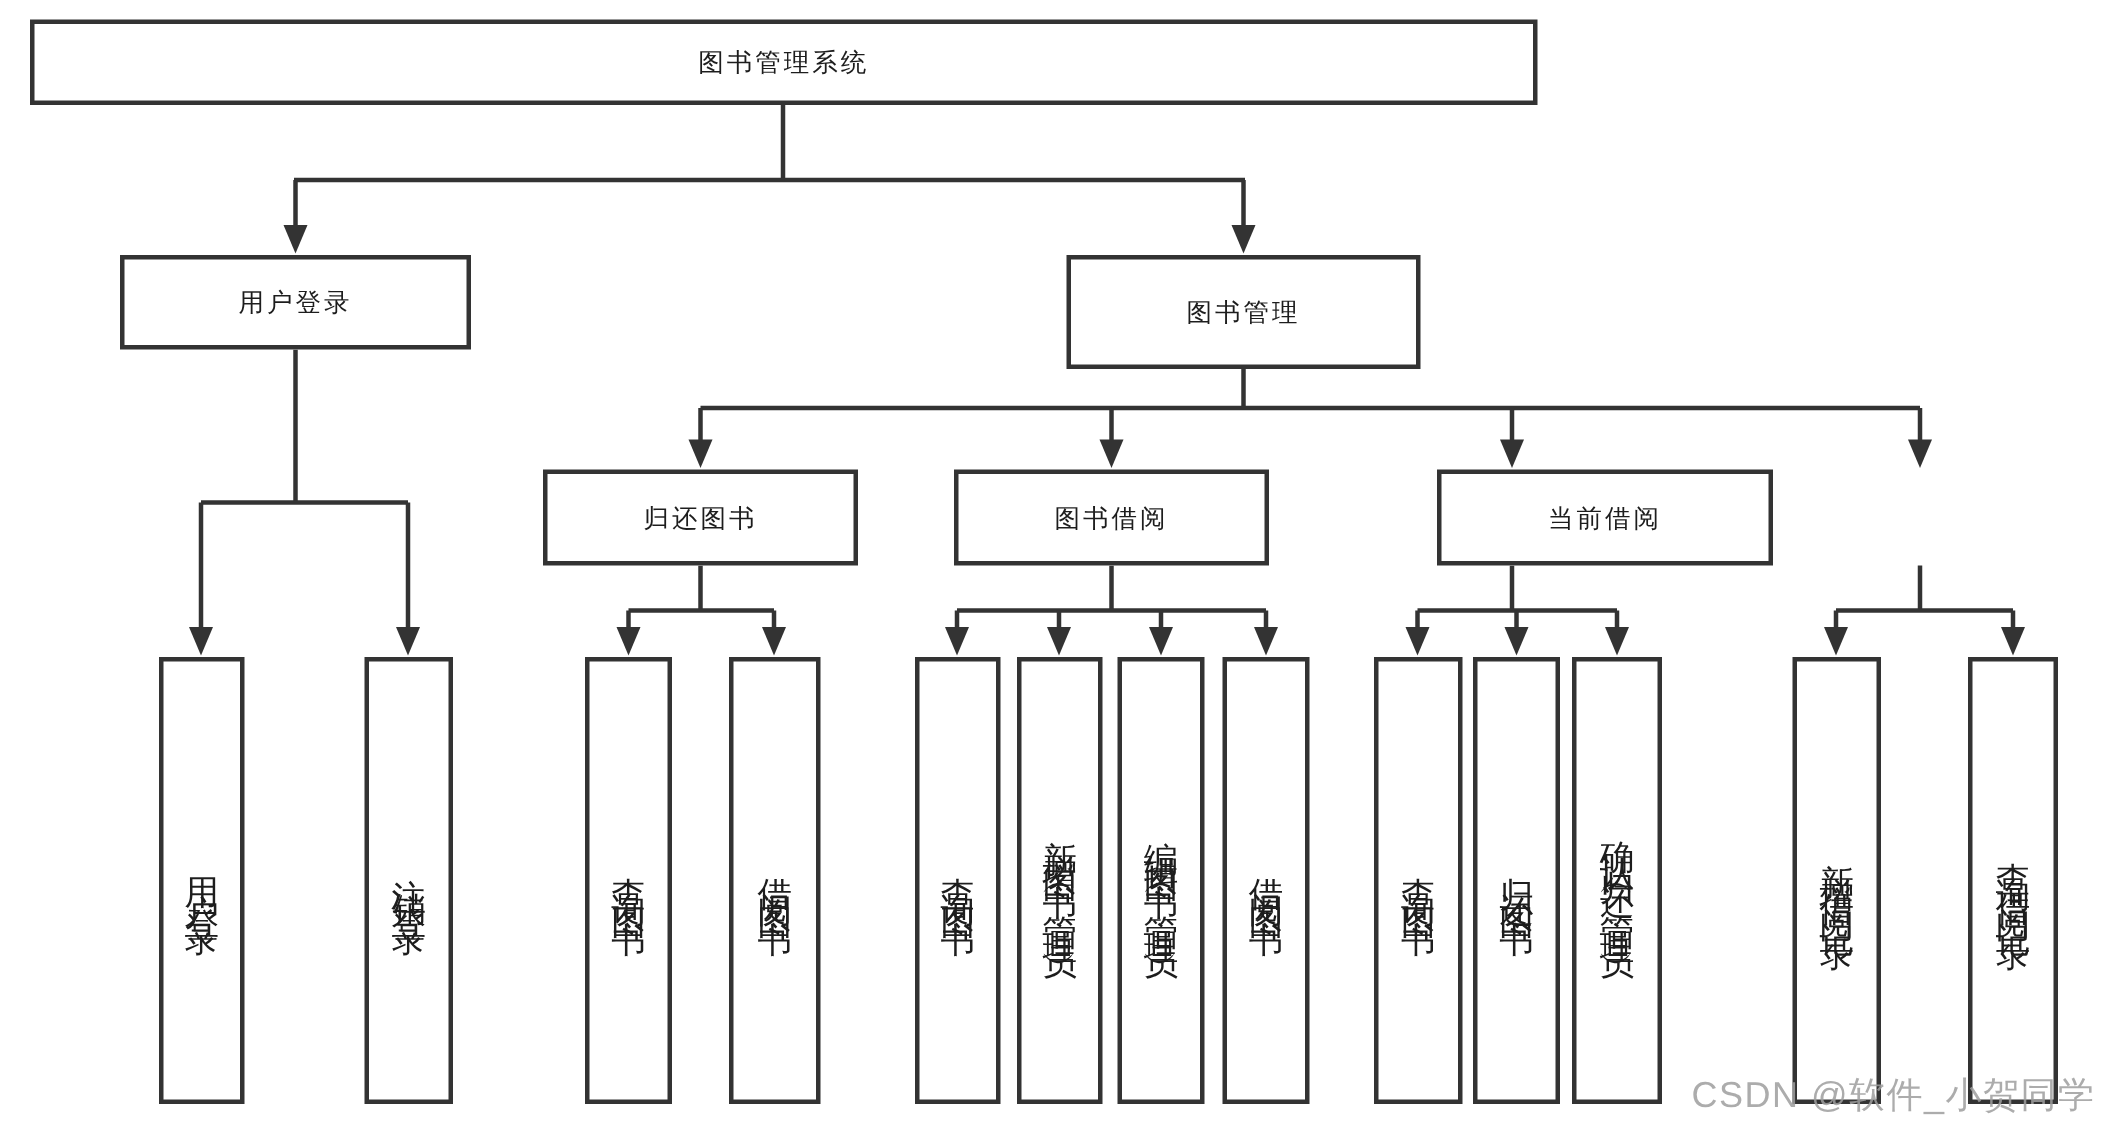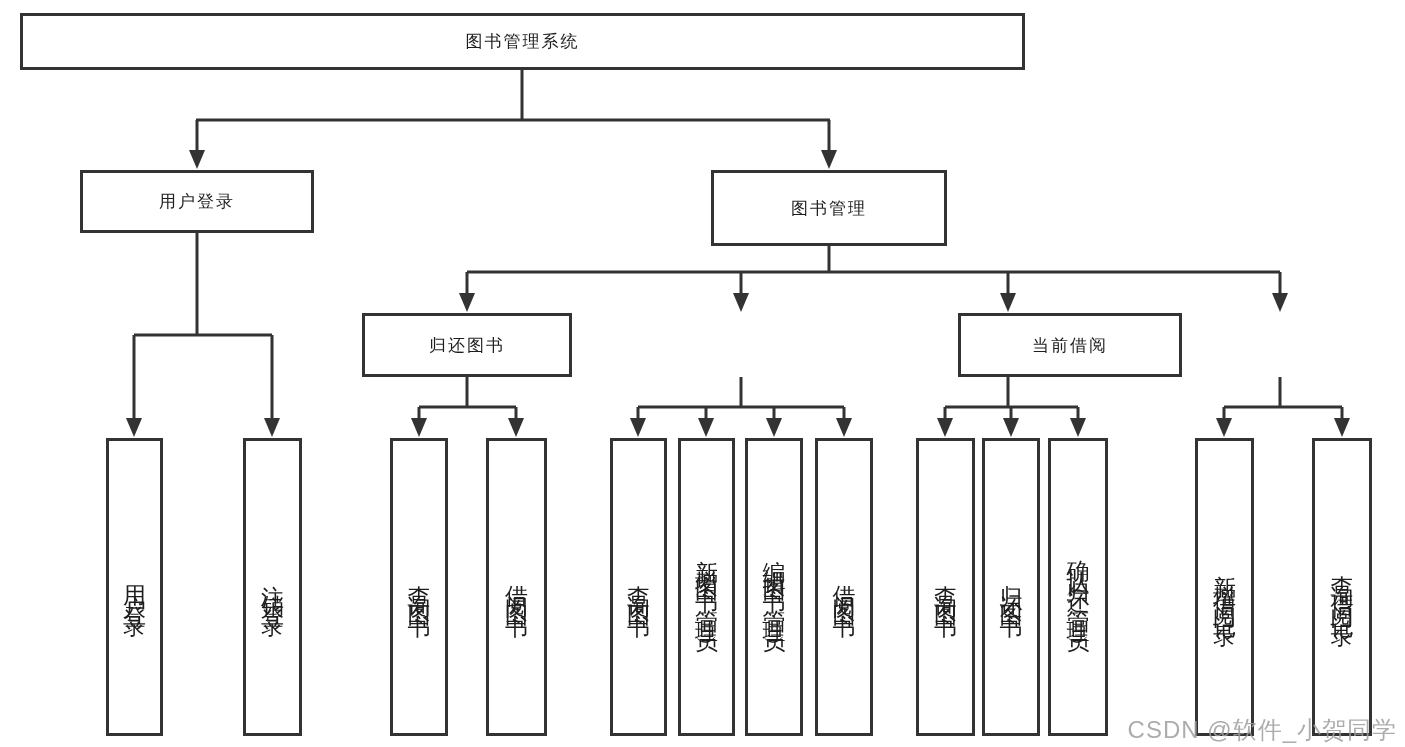--- a/index.html
+++ b/index.html
@@ -121,20 +121,23 @@
   <div class="node h" style="left:80px;top:170px;width:234px;height:63px">
     <span>用户登录</span>
   </div>
   <div class="node h" style="left:711px;top:170px;width:236px;height:76px">
     <span>图书管理</span>
   </div>
 
   <div class="node h" style="left:362px;top:313px;width:210px;height:64px">
     <span>归还图书</span>
   </div>
+  <div class="node h" style="left:636px;top:313px;width:210px;height:64px">
+    <span>图书借阅</span>
+  </div>
   <div class="node h" style="left:958px;top:313px;width:224px;height:64px">
     <span>当前借阅</span>
   </div>
 
   <div class="node v" style="left:106px;top:438px;width:57px;height:298px">
     <span>用户登录</span>
   </div>
   <div class="node v" style="left:243px;top:438px;width:59px;height:298px">
     <span>注销登录</span>
   </div>

